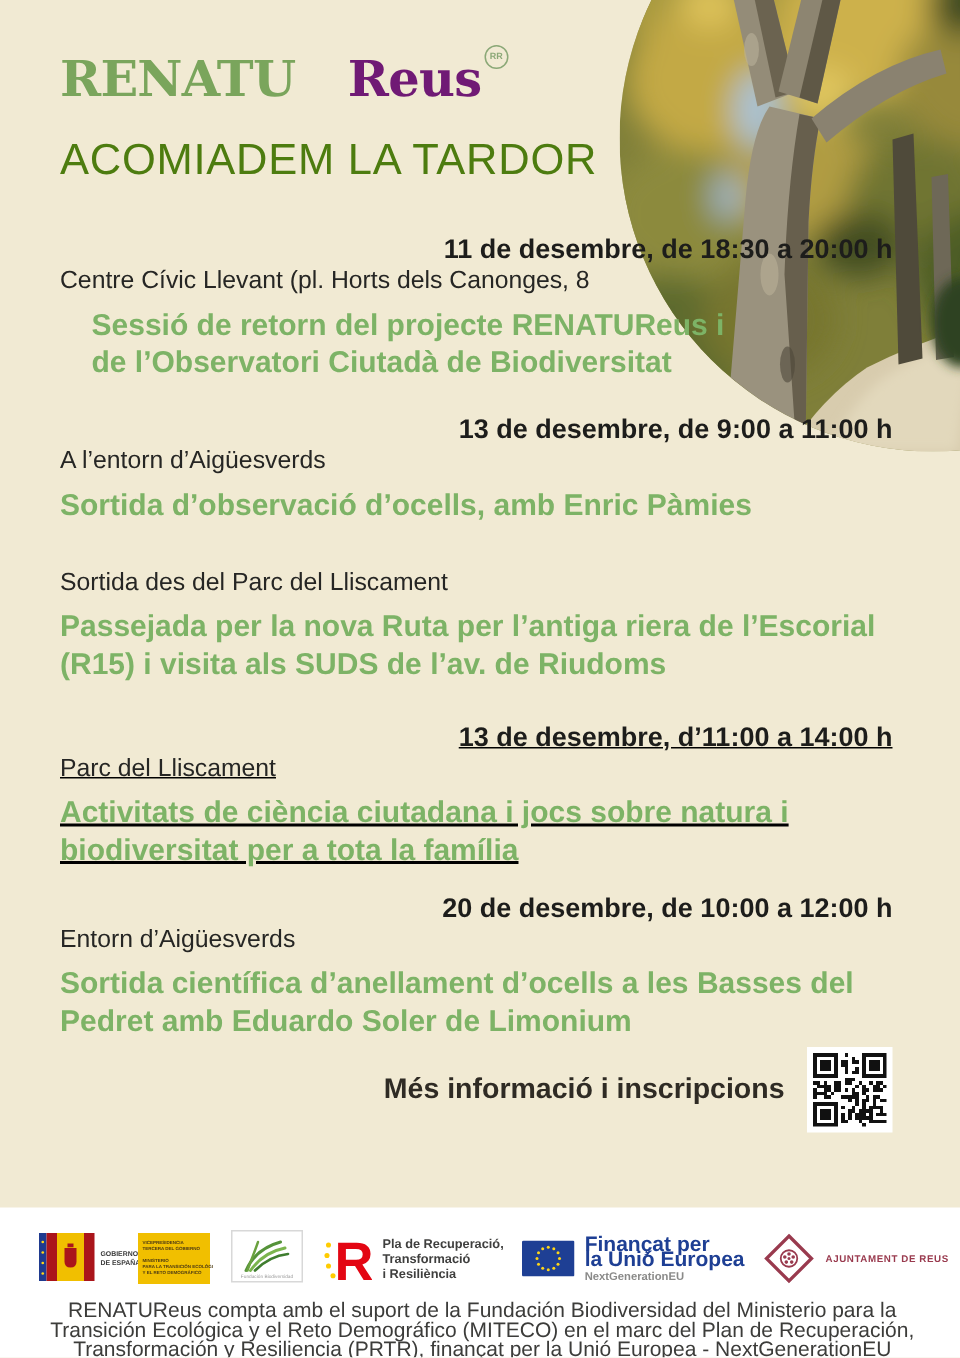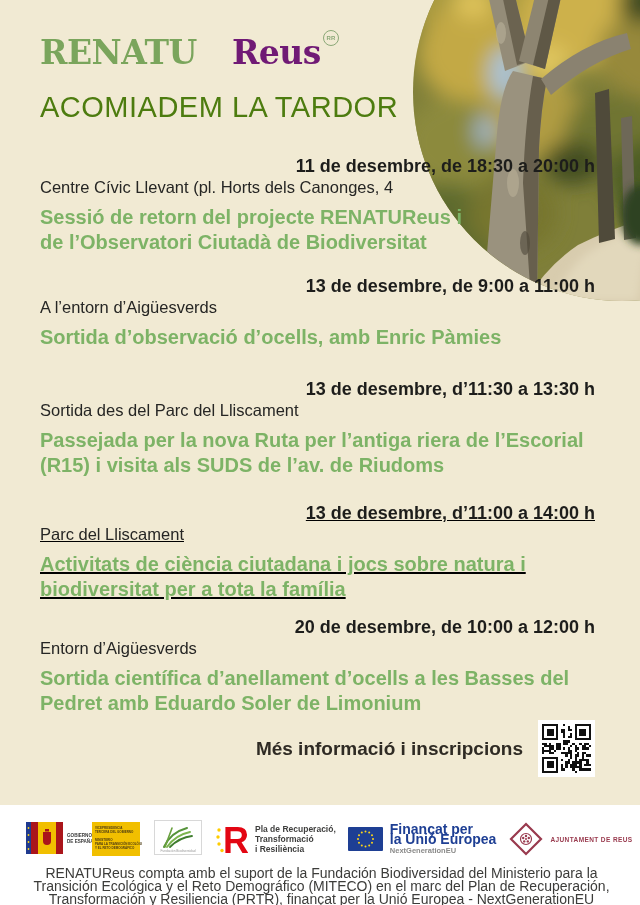--- a/index.html
+++ b/index.html
@@ -14,21 +14,21 @@
   .brand .mark{display:inline-block;width:14px;height:14px;border:1px solid #8ba877;border-radius:50%;font-family:"Liberation Sans",sans-serif;font-size:6px;font-weight:bold;line-height:14px;text-align:center;color:#8ba877;vertical-align:top;position:relative;top:-6px;margin-left:2px;letter-spacing:0;}
   .poster-title{margin-top:22px;font-size:29px;line-height:32px;color:#4d7c0f;letter-spacing:0.5px;font-weight:400;}
   .event{margin-top:20px;}
   .event.e1{margin-top:32px;}
   .event.e3{margin-top:28px;}
   .event.e4{margin-top:24px;text-decoration:underline;}
   .event.e5{margin-top:14px;}
   .event-date{font-size:18px;font-weight:bold;color:#1d1d1b;line-height:22px;text-align:right;}
   .event-loc{font-size:16.5px;color:#262624;line-height:21px;}
   .event-title{margin-top:7px;font-size:20px;font-weight:bold;color:#7db366;line-height:25px;max-width:555px;}
-  .event-title.narrow{max-width:430px;}
+  .event-title.narrow{max-width:430px;margin-left:21px;}
   .cta-row{display:flex;justify-content:flex-end;align-items:center;gap:15px;margin-top:4px;}
   .cta-label{font-size:19px;font-weight:bold;color:#2f2b24;}
   .qr-box{background:#ffffff;padding:4px;width:49px;height:49px;}
   .footer{width:640px;height:100px;background:#ffffff;}
   .logos{display:flex;align-items:center;gap:12px;padding:14px 0 0 24px;}
   .prtr,.eu,.reus{display:flex;align-items:center;}
   .prtr{gap:7px;}
   .eu{gap:7px;}
   .reus{gap:6px;}
   .prtr-lines{font-size:8.5px;font-weight:bold;color:#3f3f3e;line-height:10.2px;}
@@ -113,32 +113,31 @@
 
     <div class="content">
       <div class="brand">
         <span class="p1">RENATU</span><span class="p2">Reus</span><span class="mark">RR</span>
       </div>
 
       <div class="poster-title">ACOMIADEM LA TARDOR</div>
 
       <div class="event e1">
         <div class="event-date">11 de desembre, de 18:30 a 20:00 h</div>
-        <div class="event-loc">Centre Cívic Llevant (pl. Horts dels Canonges, 4</div>
+        <div class="event-loc">Centre Cívic Llevant (pl. Horts dels Canonges, 8</div>
         <div class="event-title narrow">Sessió de retorn del projecte RENATUReus i de l’Observatori Ciutadà de Biodiversitat</div>
       </div>
 
       <div class="event e2">
         <div class="event-date">13 de desembre, de 9:00 a 11:00 h</div>
         <div class="event-loc">A l’entorn d’Aigüesverds</div>
         <div class="event-title">Sortida d’observació d’ocells, amb Enric Pàmies</div>
       </div>
 
       <div class="event e3">
-        <div class="event-date">13 de desembre, d’11:30 a 13:30 h</div>
         <div class="event-loc">Sortida des del Parc del Lliscament</div>
         <div class="event-title">Passejada per la nova Ruta per l’antiga riera de l’Escorial (R15) i visita als SUDS de l’av. de Riudoms</div>
       </div>
 
       <div class="event e4">
         <div class="event-date">13 de desembre, d’11:00 a 14:00 h</div>
         <div class="event-loc">Parc del Lliscament</div>
         <div class="event-title">Activitats de ciència ciutadana i jocs sobre natura i biodiversitat per a tota la família</div>
       </div>
 

